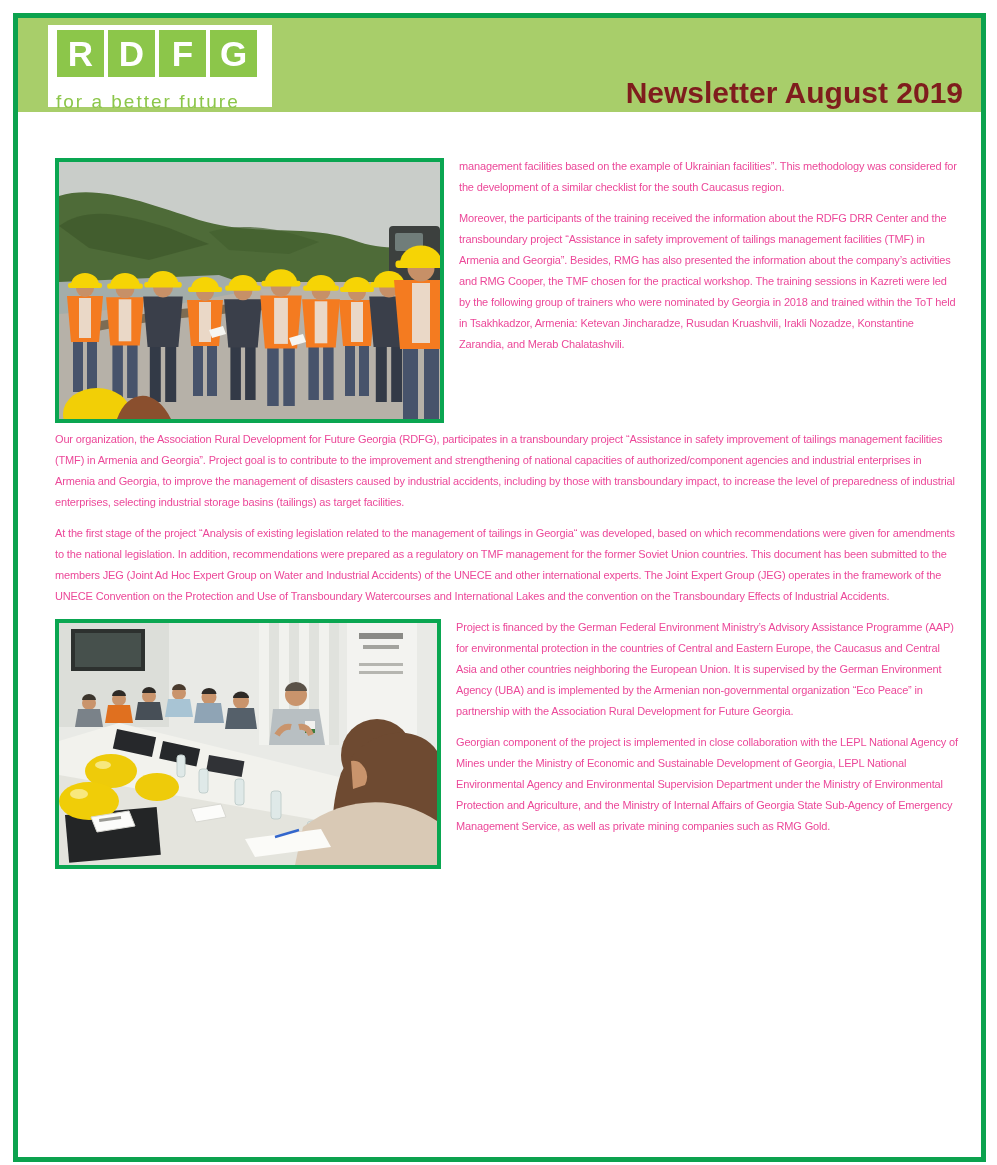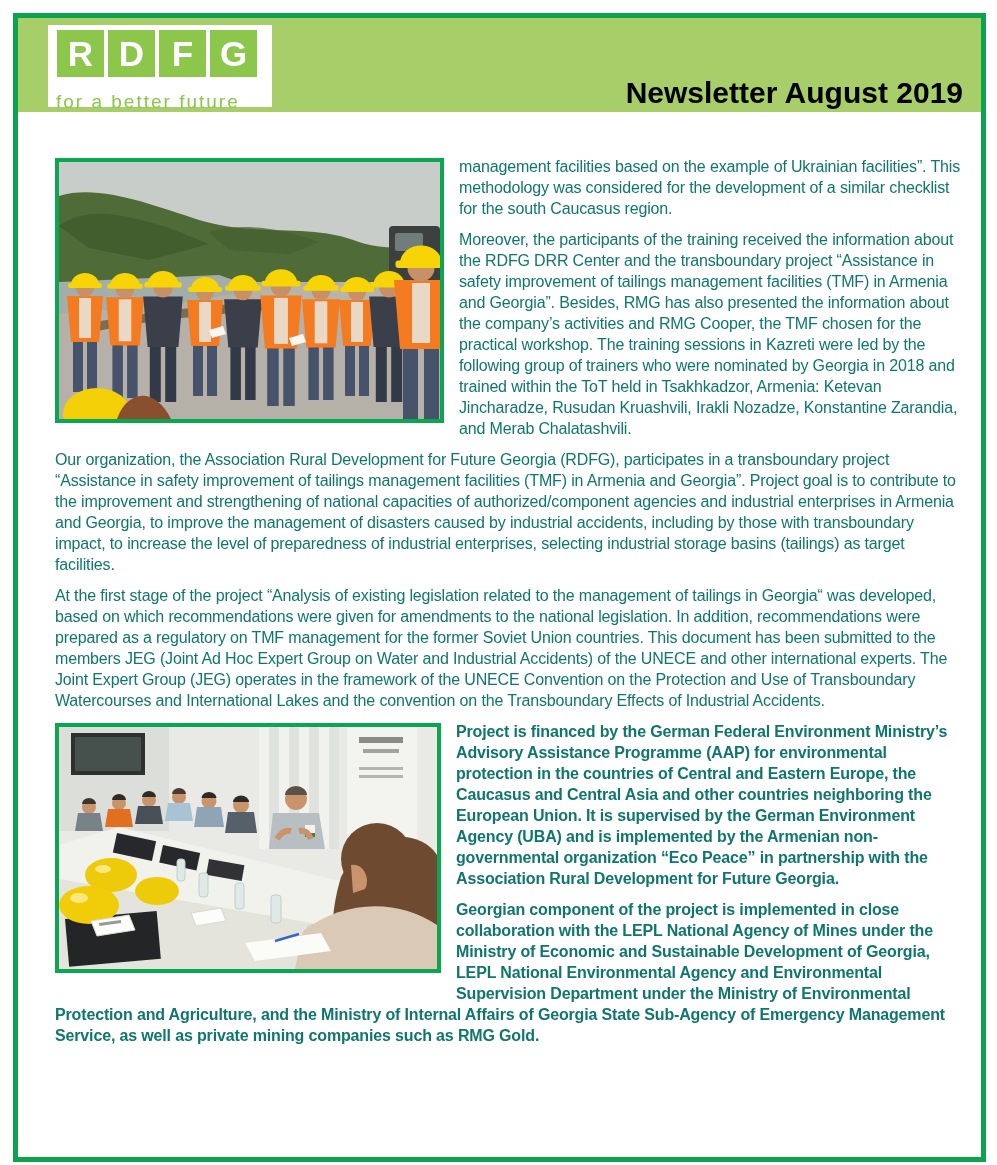--- a/index.html
+++ b/index.html
@@ -17,36 +17,36 @@
   .logo{position:absolute;left:30px;top:7px;width:224px;height:82px;background:#ffffff;}
   .logo-tiles{display:flex;gap:4px;margin:5px 0 0 9px;}
   .logo-tile{
     width:47px;height:47px;background:#8cc64a;color:#ffffff;
     font-weight:bold;font-size:35px;line-height:47px;text-align:center;
   }
   .logo-tagline{
     color:#8cc64a;font-size:19px;letter-spacing:2px;margin:14px 0 0 8px;white-space:nowrap;
   }
   .banner-title{
-    position:absolute;right:18px;top:58px;color:#000000;
+    position:absolute;right:18px;top:58px;color:#7f1d1d;
     font-size:30px;font-weight:bold;letter-spacing:0;
   }
   
   .content{position:absolute;left:37px;top:138px;width:905px;}
   .content p{
-    margin:0 0 10px 0;font-size:16px;line-height:21px;color:#0f766e;
+    margin:0 0 10px 0;font-size:11px;line-height:21px;color:#ec4899;
     letter-spacing:-0.15px;text-align:left;
   }
   .photo{
     float:left;border:4px solid #0aa651;background:#c9cdc9;
     margin:2px 15px 6px 0;font-size:0;line-height:0;
   }
   .photo-1{width:381px;height:257px;}
   .photo-2{width:378px;height:242px;margin-bottom:28px;}
-  .sec-2{margin-top:8px;font-weight:bold;}
+  .sec-2{margin-top:8px;}
   .clear{clear:both;}
 </style>
 </head>
 <body>
 
 <div class="frame">
 
   <header class="banner">
     <div class="logo">
       <div class="logo-tiles">

